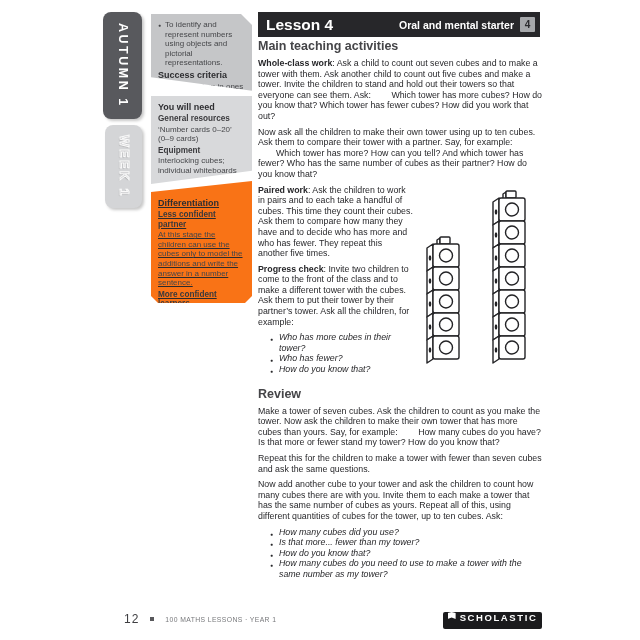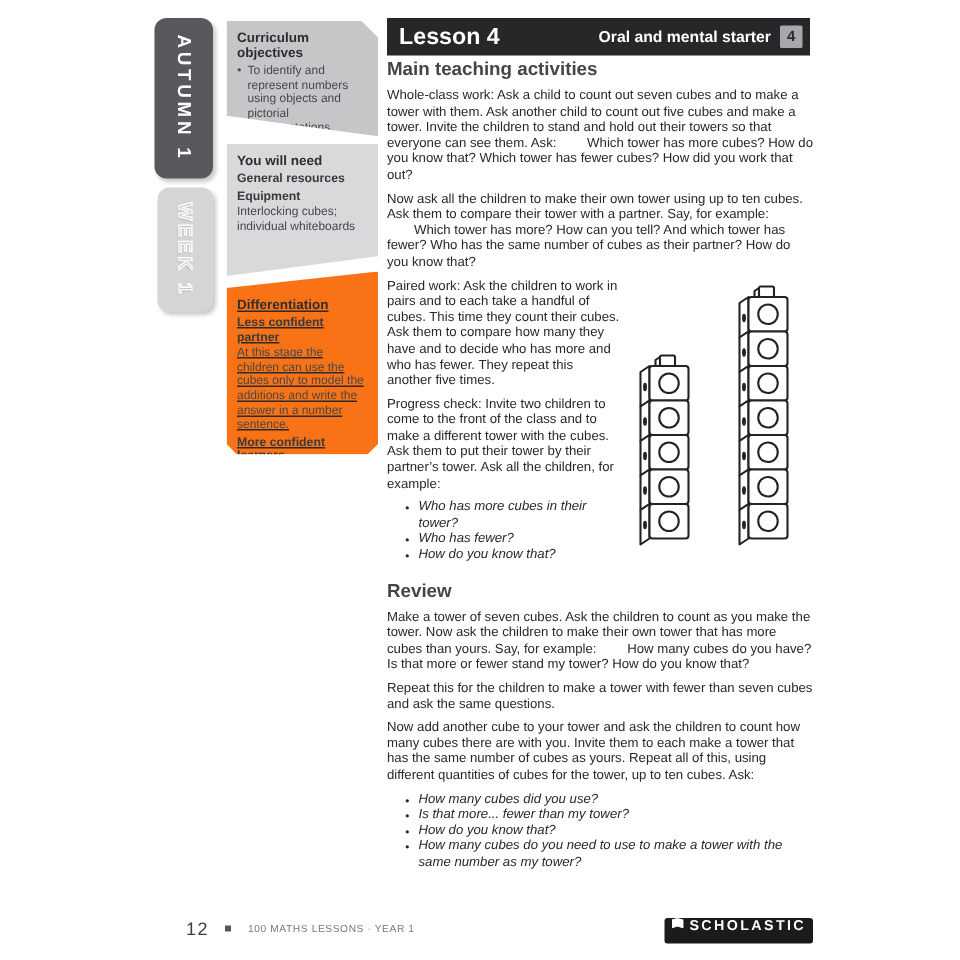--- a/index.html
+++ b/index.html
@@ -1,20 +1,20 @@
 <!DOCTYPE html>
 <html><head>
 <meta charset="utf-8">
 <style>
   html,body{margin:0;padding:0;}
   body{
     width:640px;height:640px;overflow:hidden;background:#ffffff;
     font-family:"Liberation Sans", sans-serif;color:#2b2b2e;position:relative;
   }
-  .b{font-weight:normal;}
+  .b{font-weight:bold;}
   .i{margin-left:18px;}
 
   
   .tab{position:absolute;display:flex;align-items:center;justify-content:center;
        border-radius:8px;box-shadow:2px 2px 3px rgba(0,0,0,.22);}
   .tab .vtext{writing-mode:vertical-rl;font-weight:bold;letter-spacing:2.5px;white-space:nowrap;}
   .tab-term{left:103px;top:12px;width:39px;height:107px;background:#58595d;}
   .tab-term .vtext{color:#ffffff;font-size:12.5px;}
   .tab-week{left:105px;top:125px;width:37px;height:83px;background:#d4d5d7;}
   .tab-week .vtext{color:#c3c4c7;font-size:12.5px;-webkit-text-stroke:1px #fafafa;
@@ -77,33 +77,35 @@
 
   <div class="tab tab-term">
     <span class="vtext">AUTUMN 1</span>
   </div>
   <div class="tab tab-week">
     <span class="vtext">WEEK 1</span>
   </div>
 
   <aside>
     <section class="sbox sbox1">
-      <h3>Curriculum objectives</h3>
       <ul>
           <li>To identify and represent numbers using objects and pictorial representations.</li>
         </ul>
       <h3>Success criteria</h3>
       <ul>
           <li>I can count on in ones to add.</li>
         </ul>
     </section>
 
     <section class="sbox sbox2">
       <h3>You will need</h3>
       <h4>General resources</h4>
+      <div>
+          <p>‘Number cards 0–20’ (0–9 cards)</p>
+        </div>
       <h4>Equipment</h4>
       <div>
           <p>Interlocking cubes; individual whiteboards</p>
         </div>
     </section>
 
     <section class="sbox sbox3">
       <h3>Differentiation</h3>
       <h4>Less confident partner</h4>
       <p>At this stage the children can use the cubes only to model the additions and write the answer in a number sentence.</p>

